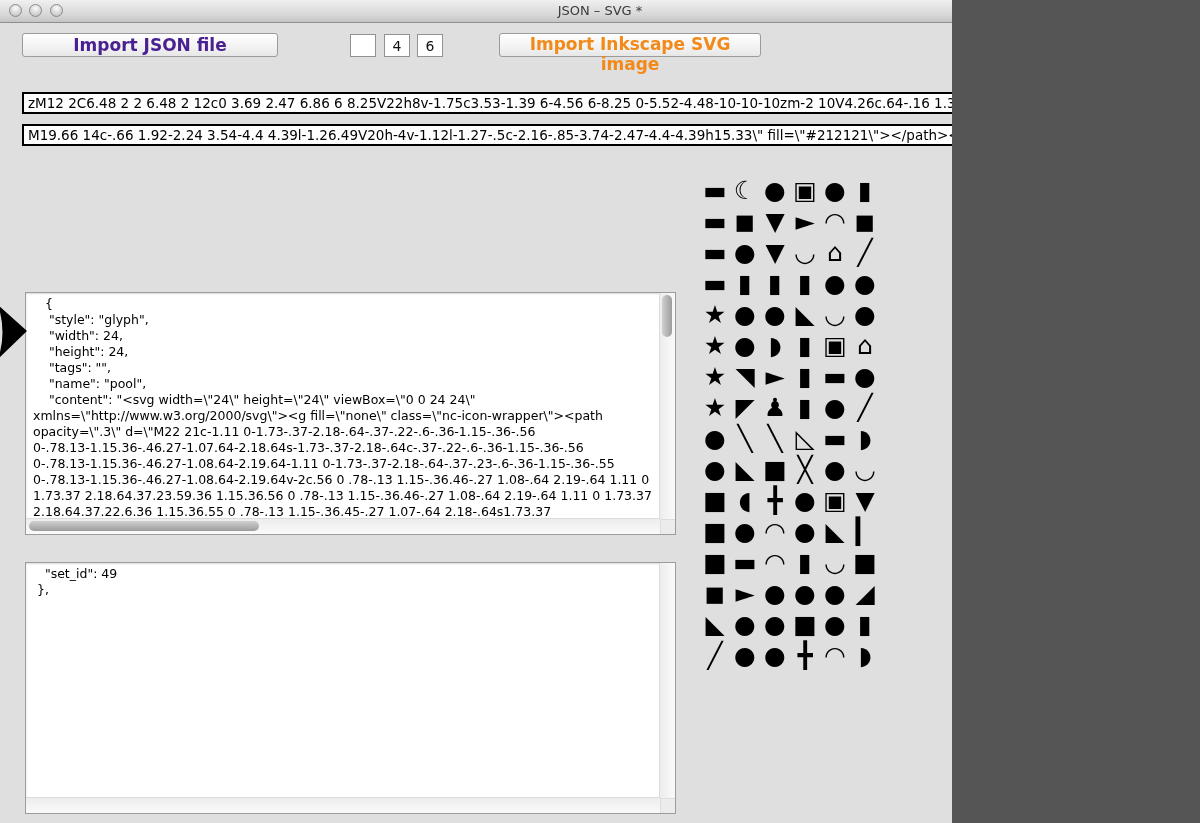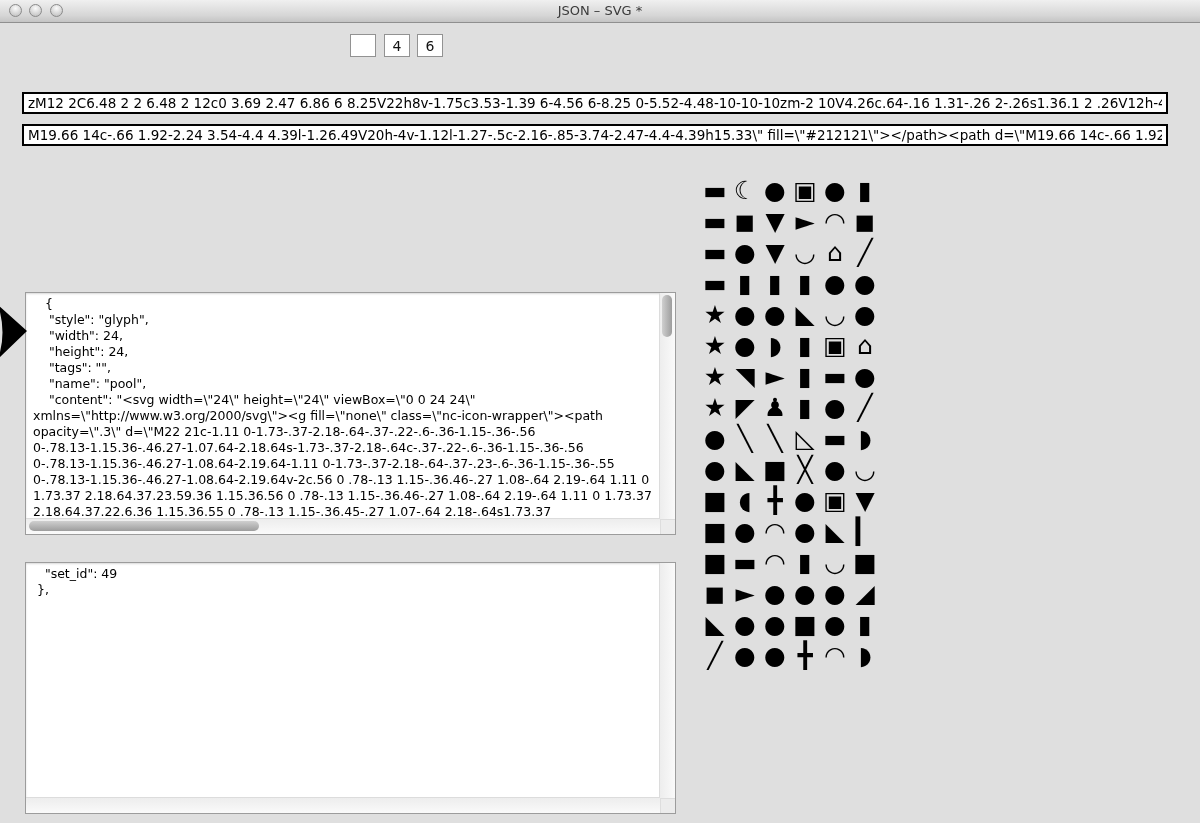--- a/index.html
+++ b/index.html
@@ -1,17 +1,17 @@
 <!DOCTYPE html>
 <html><head>
 <meta charset="utf-8">
 <style>
   html,body{margin:0;padding:0;background:#555;}
   #window{
-    position:relative;width:1200px;height:823px;overflow:hidden;
+    position:relative;width:952px;height:823px;overflow:hidden;
     background:#dfdfdf;font-family:"Liberation Sans",sans-serif;
   }
   
   .titlebar{
     position:absolute;left:0;top:0;width:1200px;height:22px;
     background:linear-gradient(#f0f0f0,#d6d6d6 70%,#c4c4c4);
     border-bottom:1px solid #8f8f8f;
   }
   .tl{
     position:absolute;top:4px;width:13px;height:13px;border-radius:50%;
@@ -84,25 +84,27 @@
 
 <div id="window">
 
   <div class="titlebar">
     <span class="tl b1"></span>
     <span class="tl b2"></span>
     <span class="tl b3"></span>
     <div class="wtitle">JSON – SVG *</div>
   </div>
 
+  <button class="btn" id="btn-json" style="color: rgb(74, 33, 145);">Import JSON file</button>
 
   <input class="sizebox" id="box1" value="" style="">
   <input class="sizebox" id="box2" value="4" style="">
   <input class="sizebox" id="box3" value="6" style="">
 
+  <button class="btn" id="btn-svg" style="color: rgb(242, 138, 26);">Import Inkscape SVG image</button>
 
 
   <input class="blackfield pathfield" id="path1" value="zM12 2C6.48 2 2 6.48 2 12c0 3.69 2.47 6.86 6 8.25V22h8v-1.75c3.53-1.39 6-4.56 6-8.25 0-5.52-4.48-10-10-10zm-2 10V4.26c.64-.16 1.31-.26 2-.26s1.36.1 2 .26V12h-4zm6 0V5.08c2.3" style="">
 
   <input class="blackfield pathfield" id="path2" value="M19.66 14c-.66 1.92-2.24 3.54-4.4 4.39l-1.26.49V20h-4v-1.12l-1.27-.5c-2.16-.85-3.74-2.47-4.4-4.39h15.33\&quot; fill=\&quot;#212121\&quot;&gt;&lt;/path&gt;&lt;path d=\&quot;M19.66 14c-.66 1.92-2.24 3.54-4.4 4.4" style="">
 
   <div id="pointer">
     <svg width="34" height="56" viewBox="0 0 34 56">
       <path d="M1 0 L30 26 L1 54 Q10 28 1 0 Z" fill="#000"></path>
     </svg>

